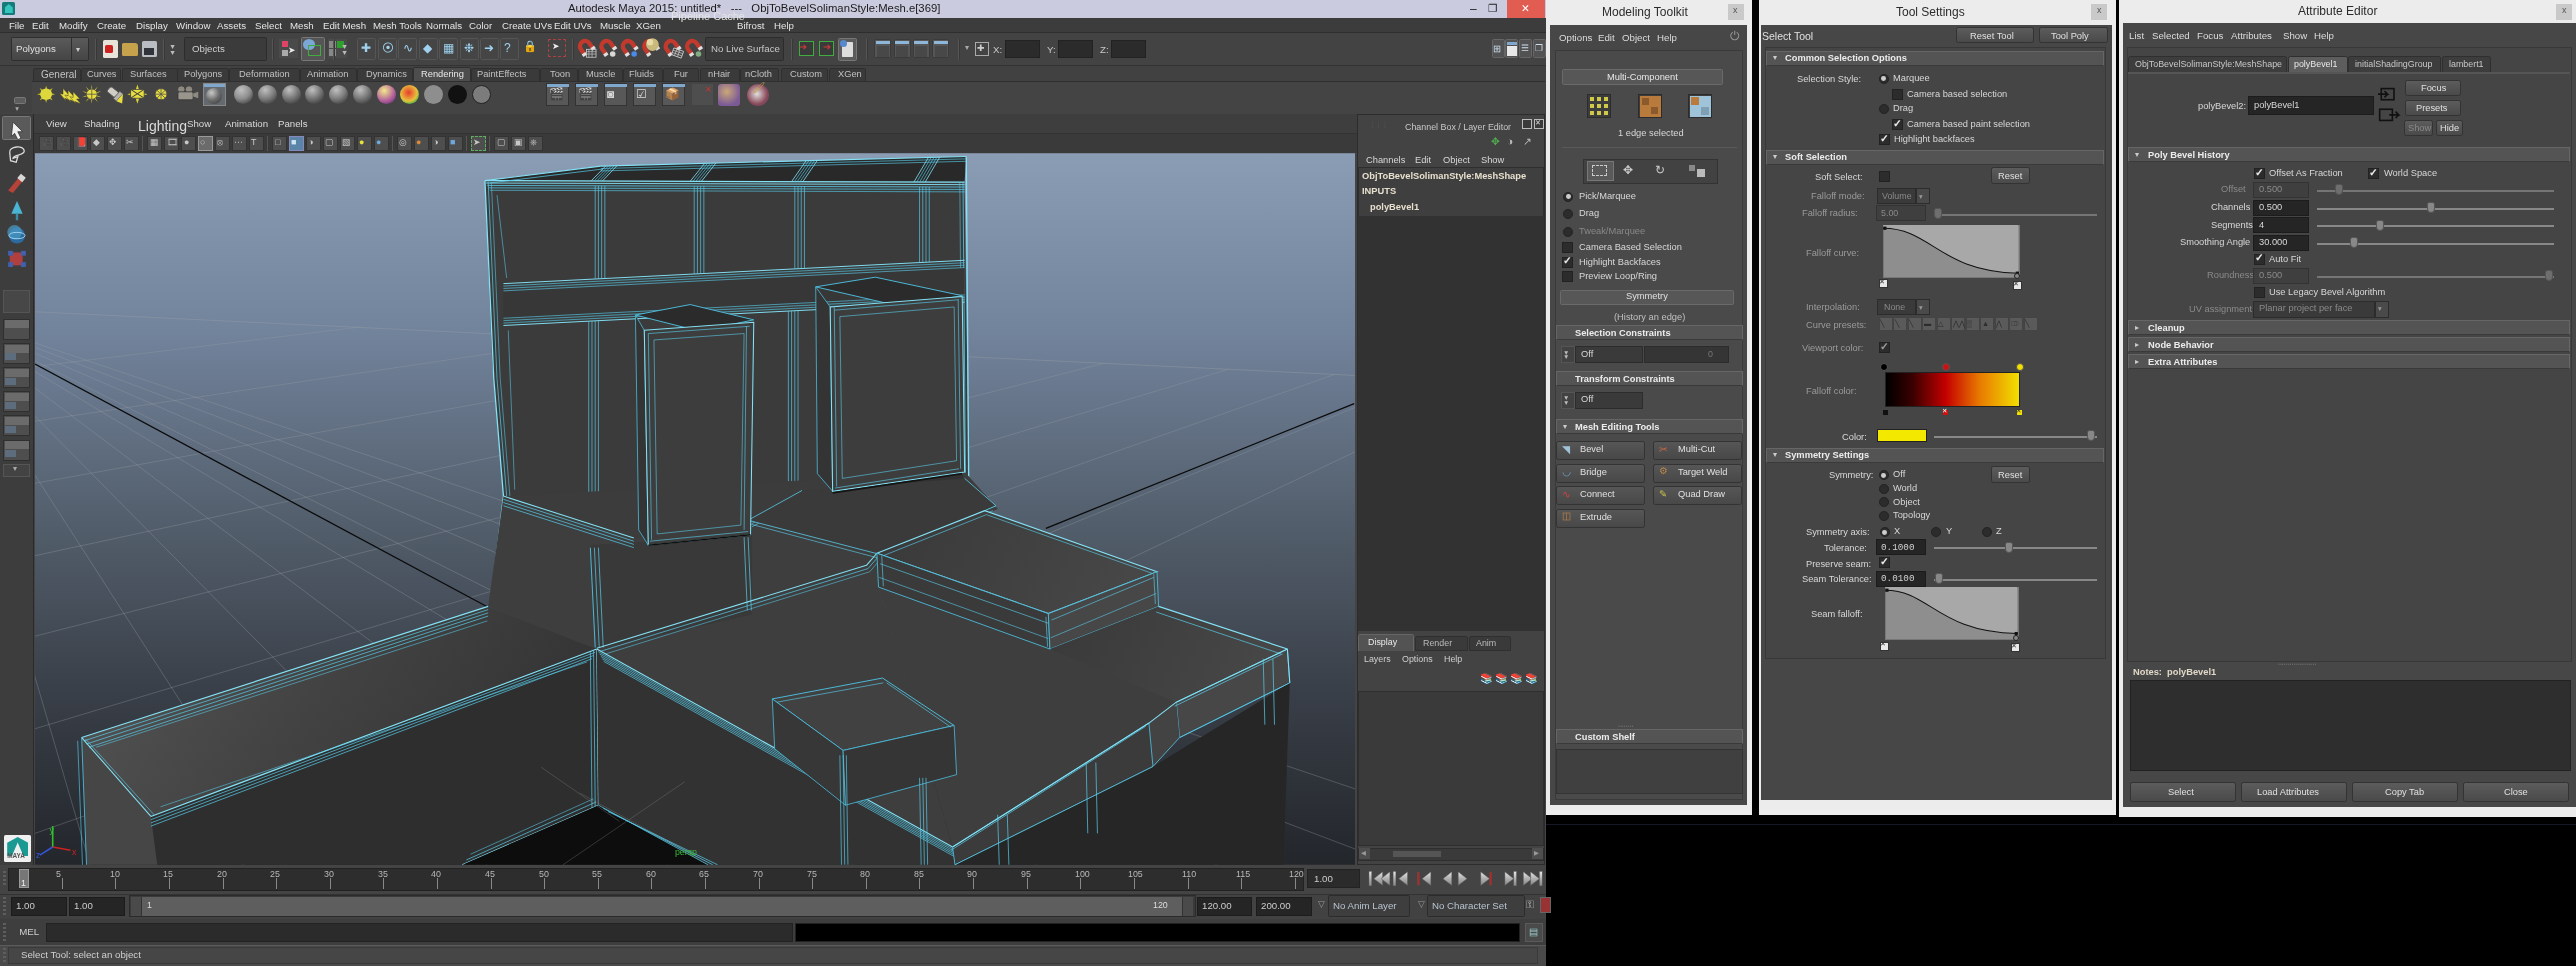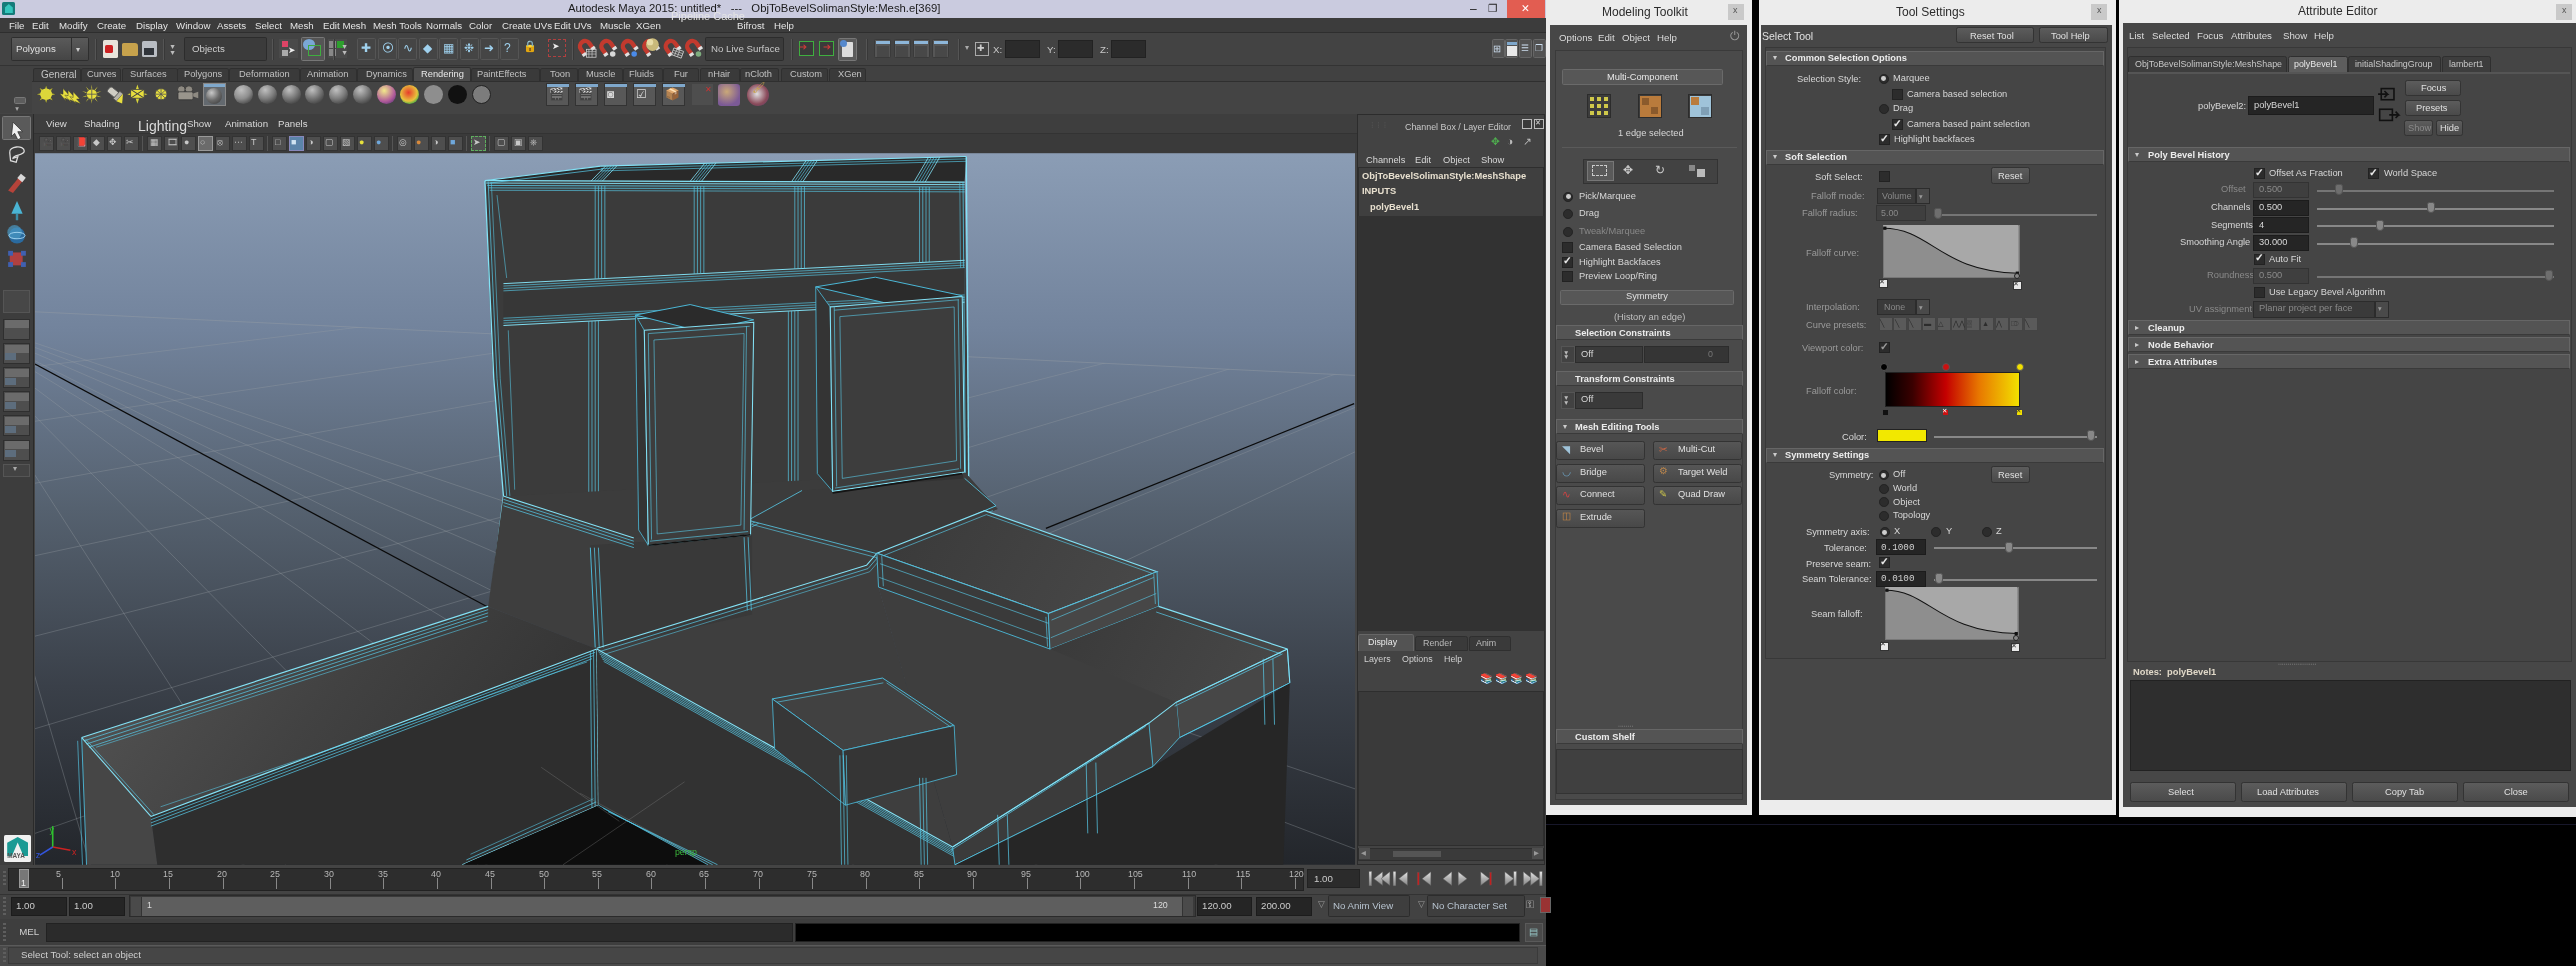--- a/index.html
+++ b/index.html
@@ -767,21 +767,21 @@
 <div class="abs" style="left:131px;top:897px;width:11.3px;height:18.5px;background:#4a4a4a;border-right:0.8px solid #333;"></div>
 <div class="abs" style="left:1182px;top:897px;width:11.3px;height:18.5px;background:#4a4a4a;border-left:0.8px solid #333;"></div>
 <div class="abs txt" style="left:147px;top:900px;font-size:8.9px;color:#ddd;font-weight:normal;">1</div>
 <div class="abs txt" style="left:1153px;top:900px;font-size:8.9px;color:#ddd;font-weight:normal;">120</div>
 <div class="abs" style="left:1197px;top:897px;width:55px;height:18.5px;background:#252525;border:0.8px solid #1c1c1c;"></div>
 <div class="abs txt" style="left:1202px;top:900px;font-size:9.7px;color:#ccc;font-weight:normal;">120.00</div>
 <div class="abs" style="left:1256px;top:897px;width:56px;height:18.5px;background:#252525;border:0.8px solid #1c1c1c;"></div>
 <div class="abs txt" style="left:1261px;top:900px;font-size:9.7px;color:#ccc;font-weight:normal;">200.00</div>
 <div class="abs txt" style="left:1318px;top:899px;font-size:8.9px;color:#999;font-weight:normal;">▽</div>
 <div class="abs" style="left:1328px;top:895px;width:82px;height:22px;background:#3e3e3e;border:0.8px solid #2c2c2c;border-radius:1.6px;"></div>
-<div class="abs txt" style="left:1333px;top:900px;font-size:9.7px;color:#b8c4d0;font-weight:normal;">No Anim View</div>
+<div class="abs txt" style="left:1333px;top:900px;font-size:9.7px;color:#b8c4d0;font-weight:normal;">No Anim Layer</div>
 <div class="abs txt" style="left:1418px;top:899px;font-size:8.9px;color:#999;font-weight:normal;">▽</div>
 <div class="abs" style="left:1427px;top:895px;width:98px;height:22px;background:#3e3e3e;border:0.8px solid #2c2c2c;border-radius:1.6px;"></div>
 <div class="abs txt" style="left:1432px;top:900px;font-size:9.7px;color:#b8c4d0;font-weight:normal;">No Character Set</div>
 <div class="abs txt" style="left:1526px;top:898px;font-size:10.5px;color:#bbb;font-weight:normal;">⚿</div>
 <div class="abs" style="left:1540px;top:897px;width:11.3px;height:16px;background:#933;border:0.8px solid #666;"></div>
 <div class="abs" style="left:0px;top:919px;width:1546px;height:26px;background:#3e3e3e;"></div>
 <div class="abs txt" style="left:19.3px;top:926px;font-size:9.7px;color:#cfcfcf;font-weight:normal;">MEL</div>
 <div class="abs" style="left:46px;top:923px;width:747px;height:19.3px;background:#2b2b2b;border:0.8px solid #222;"></div>
 <div class="abs" style="left:795px;top:923px;width:725px;height:19.3px;background:#000;border:0.8px solid #222;"></div>
 <div class="abs" style="left:1525px;top:923px;width:17.7px;height:19.3px;background:#4a4a4a;border:0.8px solid #5a5a5a;"></div>
@@ -895,21 +895,21 @@
 <div class="abs" style="left:1556px;top:749px;width:187px;height:45px;background:#404040;border:0.8px solid #333;"></div>
 <div class="abs" style="left:1759px;top:0px;width:357px;height:815px;background:#ececec;"></div>
 <div class="abs txt" style="left:1896px;top:4.8px;font-size:12px;color:#2b2b2b;font-weight:normal;">Tool Settings</div>
 <div class="abs" style="left:2091px;top:4px;width:16px;height:16px;background:#c9c9c9;"></div>
 <div class="abs txt" style="left:2097px;top:4.8px;font-size:8.9px;color:#555;font-weight:normal;">x</div>
 <div class="abs" style="left:1761px;top:25px;width:351px;height:775px;background:#474747;"></div>
 <div class="abs txt" style="left:1762px;top:30px;font-size:10.5px;color:#e0e0e0;font-weight:normal;">Select Tool</div>
 <div class="abs" style="left:1956px;top:27px;width:78px;height:16px;background:linear-gradient(#5c5c5c,#4a4a4a);border:0.8px solid #333;border-radius:2.4px;"></div>
 <div class="abs txt" style="left:1970px;top:31px;font-size:9.3px;color:#e0e0e0;font-weight:normal;">Reset Tool</div>
 <div class="abs" style="left:2039px;top:27px;width:69px;height:16px;background:linear-gradient(#5c5c5c,#4a4a4a);border:0.8px solid #333;border-radius:2.4px;"></div>
-<div class="abs txt" style="left:2051px;top:31px;font-size:9.3px;color:#e0e0e0;font-weight:normal;">Tool Help</div>
+<div class="abs txt" style="left:2051px;top:31px;font-size:9.3px;color:#e0e0e0;font-weight:normal;">Tool Poly</div>
 <div class="abs" style="left:1765px;top:47px;width:341px;height:612px;background:#454545;border:0.8px solid #383838;"></div>
 <div class="abs" style="left:1766px;top:51px;width:338px;height:15.3px;background:#545454;border:0.8px solid #666;border-bottom-color:#3a3a3a;"></div>
 <div class="abs txt" style="left:1773px;top:53px;font-size:8px;color:#ccc;font-weight:normal;">▾</div>
 <div class="abs txt" style="left:1785px;top:53px;font-size:9.3px;color:#ececec;font-weight:bold;">Common Selection Options</div>
 <div class="abs txt" style="left:1797px;top:74px;font-size:9.3px;color:#d8d8d8;font-weight:normal;">Selection Style:</div>
 <div class="abs" style="left:1879px;top:74px;width:9.7px;height:9.7px;border-radius:50%;background:#2c2c2c;border:0.8px solid #222;"></div>
 <div class="abs" style="left:1881px;top:76px;width:4.8px;height:4.8px;border-radius:50%;background:#ccc;"></div>
 <div class="abs txt" style="left:1893px;top:73px;font-size:9.3px;color:#d8d8d8;font-weight:normal;">Marquee</div>
 <div class="abs" style="left:1892px;top:89px;width:10.5px;height:10.5px;background:#2c2c2c;border:0.8px solid #222;"></div>
 <div class="abs txt" style="left:1907px;top:89px;font-size:9.3px;color:#d8d8d8;font-weight:normal;">Camera based selection</div>

